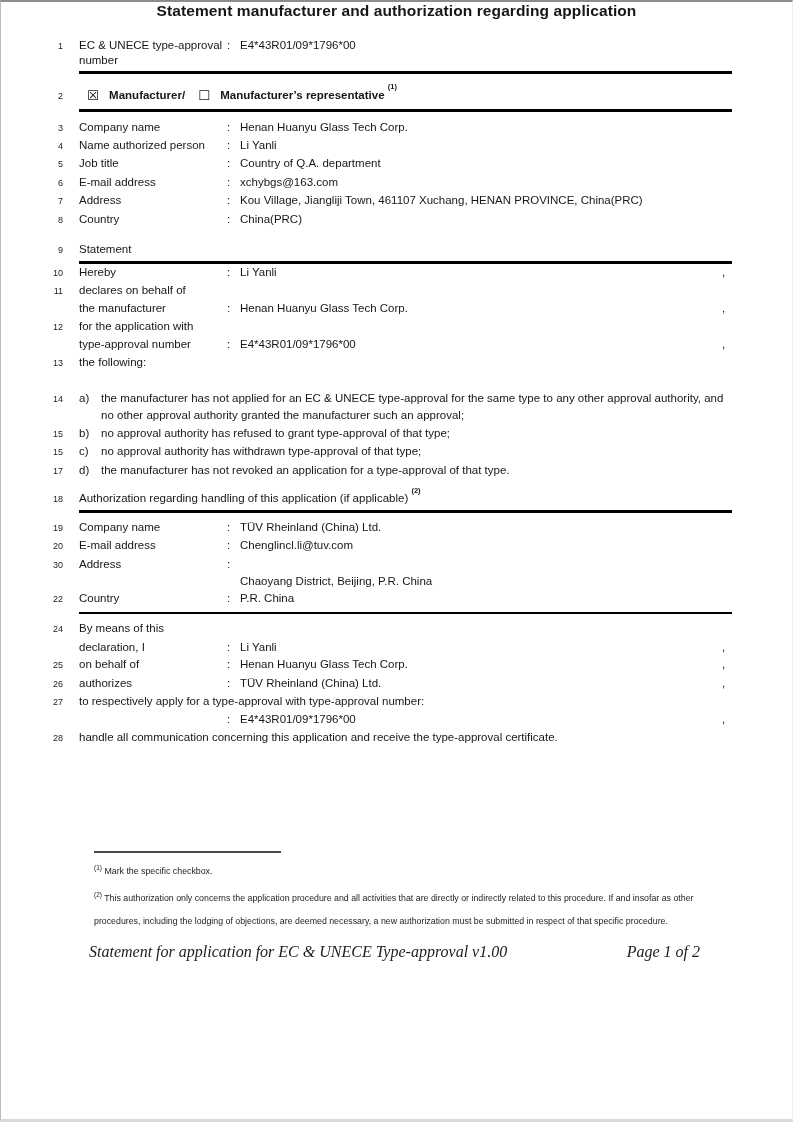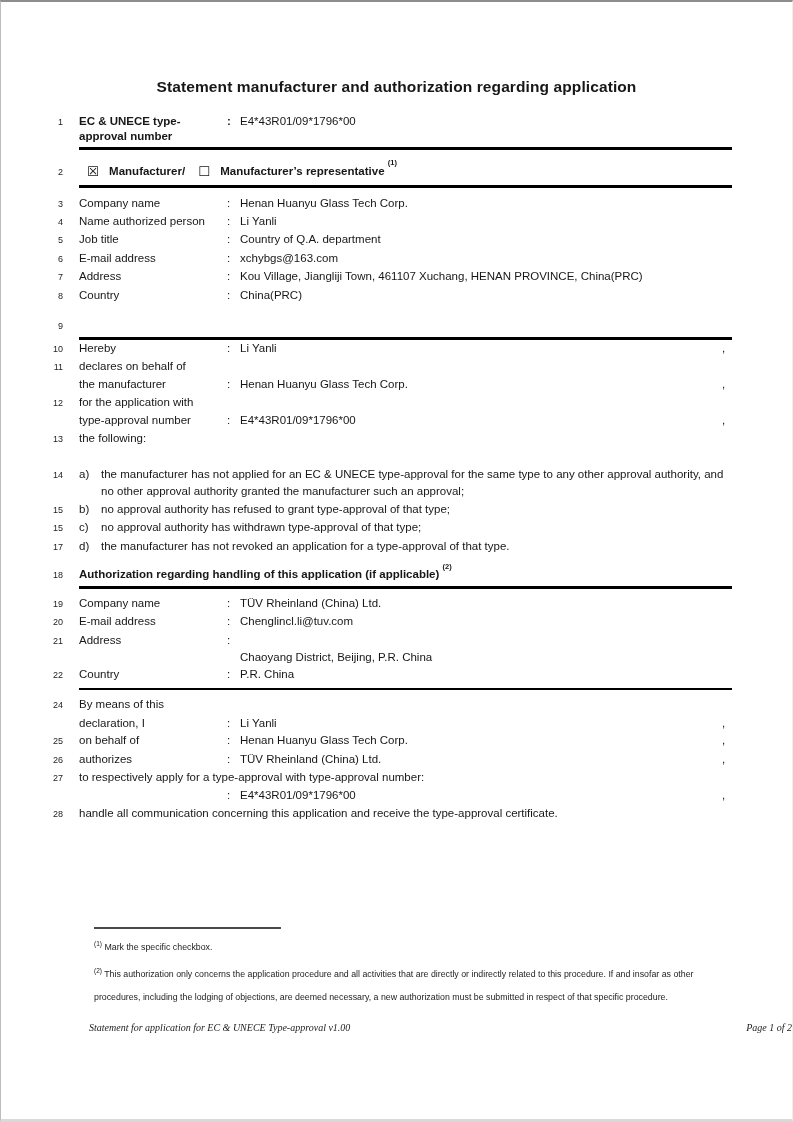--- a/index.html
+++ b/index.html
@@ -13,21 +13,20 @@
   .page {
     position: relative;
     width: 793px; height: 1122px;
     background: #ffffff;
     border-top: 2px solid #8d8d8d;
     border-left: 1px solid #bdbdbd;
     border-right: 1px solid #ededed;
     border-bottom: 3px solid #d9d9d9;
   }
   .title {
-    margin-top: 76px;
     text-align: center;
     font-size: 15.5px;
     font-weight: bold;
     line-height: 17px;
     letter-spacing: 0.1px;
   }
   
   .row {
     display: flex;
     align-items: flex-start;
@@ -43,21 +42,21 @@
     font-size: 9px;
     line-height: 17.4px;
     padding-top: 1px;
     color: #222;
   }
   .content { flex: 1; padding-left: 16px; display: flex; }
   .label { width: 148px; flex-shrink: 0; }
   .colon { width: 13px; flex-shrink: 0; }
   .value { flex: 1; }
   .comma { width: 12px; flex-shrink: 0; text-align: left; }
-  .bold { font-weight: bold; }
+  .bold { font-weight: normal; }
   .rule {
     height: 2.6px;
     background: #000;
     margin-left: 78px;
     margin-right: 60px;
   }
   .heading-row { line-height: 15px; }
   .heading-row .num { line-height: 15px; }
   sup.ref {
     font-size: 7.5px;
@@ -111,23 +110,24 @@
   }
   .fn-1 { margin-top: 12px; line-height: 12px; }
   .fn-2 { margin-top: 10px; line-height: 23px; max-width: 648px; }
   .fn sup.ref { font-weight: normal; font-size: 6.5px; }
   
   .footer {
     display: flex;
     justify-content: space-between;
     margin-top: 13px;
     margin-left: 88px;
+    margin-right: 92px;
     font-family: "Liberation Serif", "DejaVu Serif", serif;
     font-style: italic;
-    font-size: 10px;
+    font-size: 16px;
     line-height: 12px;
     color: #1c1c1c;
   }
 </style>
 </head>
 <body>
 
 <div class="page">
 
   <div class="title">Statement manufacturer and authorization regarding application</div>
@@ -202,20 +202,23 @@
       <div class="content">
         <span class="label">Country</span>
         <span class="colon">:</span>
         <span class="value">China(PRC)</span>
       </div>
     </div>
   </div>
 
   <div class="row heading-row h-statement">
     <div class="num">9</div>
+    <div class="content">
+      <span class="bold">Statement</span>
+    </div>
   </div>
   <div class="rule rule-9"></div>
 
   <div class="block-stmt">
     <div class="row">
       <div class="num">10</div>
       <div class="content">
         <span class="label">Hereby</span>
         <span class="colon">:</span>
         <span class="value">Li Yanli</span>
@@ -312,21 +315,21 @@
     </div>
     <div class="row">
       <div class="num">20</div>
       <div class="content">
         <span class="label">E-mail address</span>
         <span class="colon">:</span>
         <span class="value">Chenglincl.li@tuv.com</span>
       </div>
     </div>
     <div class="row">
-      <div class="num">21</div>
+      <div class="num">30</div>
       <div class="content">
         <span class="label">Address</span>
         <span class="colon">:</span>
         <span class="value">
           <br>
           <span>Chaoyang District, Beijing, P.R. China</span>
         </span>
       </div>
     </div>
     <div class="row">

